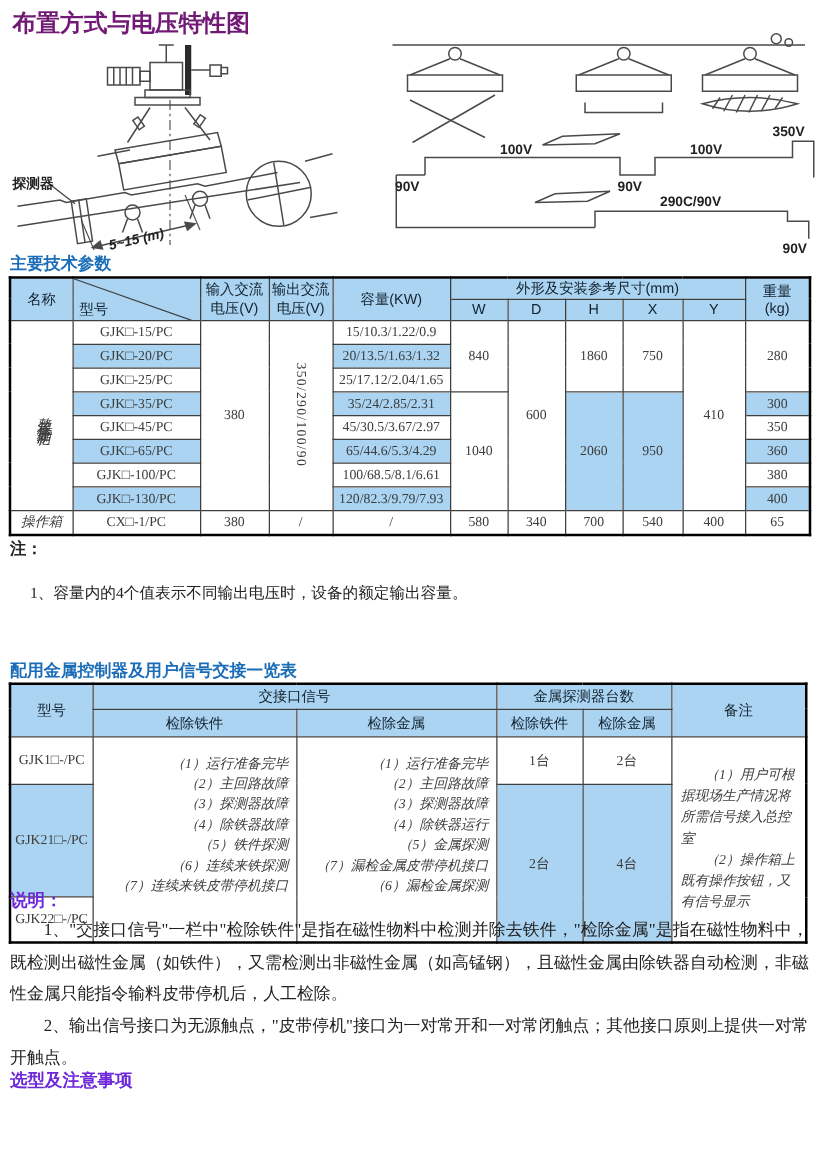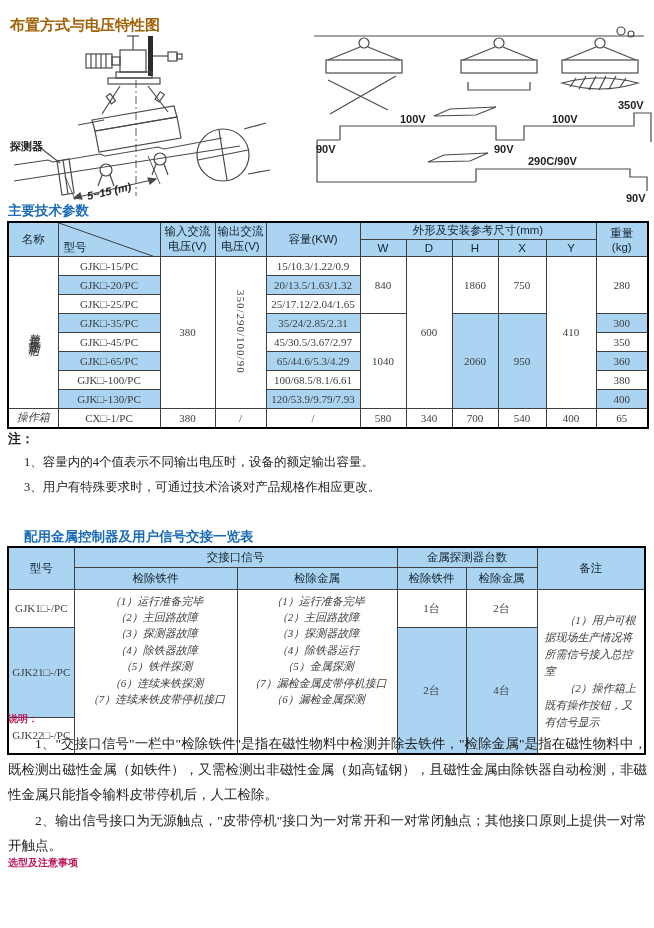--- a/index.html
+++ b/index.html
@@ -1,23 +1,23 @@
 <!DOCTYPE html>
 <html><head>
 <meta charset="utf-8">
 <style>
   html,body { margin:0; padding:0; background:#fff; }
   .page {
     position:relative; width:654px; height:928px; background:#fff; overflow:hidden;
     font-family:"Liberation Sans", sans-serif; color:#1a1a1a;
   }
   .abs { position:absolute; }
-  .doc-title { font-size:15px; font-weight:bold; color:#a16207;margin-top:10px; }
+  .doc-title { font-size:19px; font-weight:bold; color:#701a75; }
   .sec-title-blue { font-size:13.5px; font-weight:bold; color:#1b6db8; }
-  .sec-title-black { font-size:10px; font-weight:bold; color:#be185d; }
+  .sec-title-black { font-size:14px; font-weight:bold; color:#6d28d9; }
 
   
   table { border-collapse:collapse; table-layout:fixed; }
   .dtable { border:2px solid #000; }
   .dtable td, .dtable th { border:1px solid #3f3f3f; padding:0; overflow:hidden; }
   .dtable th {
     background:#aad4f2; font-weight:normal; font-size:11.5px;
     font-family:"Liberation Sans", sans-serif; color:#13222e; text-align:center;
   }
   .dtable td {
@@ -29,21 +29,21 @@
   .vtext {
     writing-mode:vertical-rl; text-orientation:upright;
     font-style:italic; letter-spacing:2px; margin:0 auto; line-height:1;
   }
   .vnum { writing-mode:vertical-rl; margin:0 auto; letter-spacing:1px; }
   .diag-cell { position:relative; }
   .diag-cell svg { position:absolute; left:0; top:0; }
   .diag-param { position:absolute; right:5px; top:1px;margin-top:41px; }
   .diag-model { position:absolute; left:5px; bottom:1px; }
 
-  .t2 .list-cell { text-align:center; vertical-align:top; padding:3px 6px 2px 8px;
+  .t2 .list-cell { text-align:right; vertical-align:top; padding:13px 6px 2px 8px;
     font-style:italic; line-height:16.4px; }
   .t2 .remark-cell { text-align:left; vertical-align:top; padding:22px 7px;
     font-style:italic; line-height:17px; }
   .t2 .remark-cell div { text-indent:1.8em; }
   .note-item { font-family:"Liberation Serif", serif; font-size:12.5px; color:#222;
     line-height:25px; padding-left:16px; }
   .para { font-family:"Liberation Serif", serif; font-size:13.5px; color:#222;
     line-height:25.5px; text-align:justify; text-indent:2em; margin:0; }
   svg { display:block; }
   svg text { font-family:"Liberation Sans", sans-serif; }
@@ -254,46 +254,45 @@
       <td class="hl">65/44.6/5.3/4.29</td>
       <td class="hl">360</td>
     </tr>
     <tr>
       <td>GJK□-100/PC</td>
       <td>100/68.5/8.1/6.61</td>
       <td>380</td>
     </tr>
     <tr>
       <td class="hl">GJK□-130/PC</td>
-      <td class="hl">120/53.9/9.79/7.93</td>
+      <td class="hl">120/82.3/9.79/7.93</td>
       <td class="hl">400</td>
     </tr>
     <tr>
       <td style="font-style:italic;margin-left:40px;">操作箱</td>
       <td>CX□-1/PC</td>
       <td>380</td>
       <td>/</td>
       <td>/</td>
       <td>580</td>
       <td>340</td>
       <td>700</td>
       <td>540</td>
       <td>400</td>
       <td>65</td>
     </tr>
   </tbody>
     </table>
 
   <div class="abs" style="left:8px; top:430px; font-size:13px; font-weight:bold; color:#222;">注：</div>
-  <div class="abs" style="left:8px; top:450px; width:640px;">
+  <div class="abs" style="left:8px; top:462px; width:640px;">
     <div class="note-item">1、容量内的4个值表示不同输出电压时，设备的额定输出容量。</div>
-    <div class="note-item">3、用户有特殊要求时，可通过技术洽谈对产品规格作相应更改。</div>
   </div>
 
-  <div class="abs sec-title-blue" style="left:24px; top:528px;text-align:center;">配用金属控制器及用户信号交接一览表</div>
+  <div class="abs sec-title-blue" style="left:8px; top:528px;text-align:center;">配用金属控制器及用户信号交接一览表</div>
 
   <table class="dtable t2 abs" style="left:7px; top:546px; width:637px;">
     <colgroup>
       <col style="width:66px">
         <col style="width:163px">
         <col style="width:160px">
       <col style="width:69px">
         <col style="width:71px">
         <col style="width:108px">
     </colgroup>

